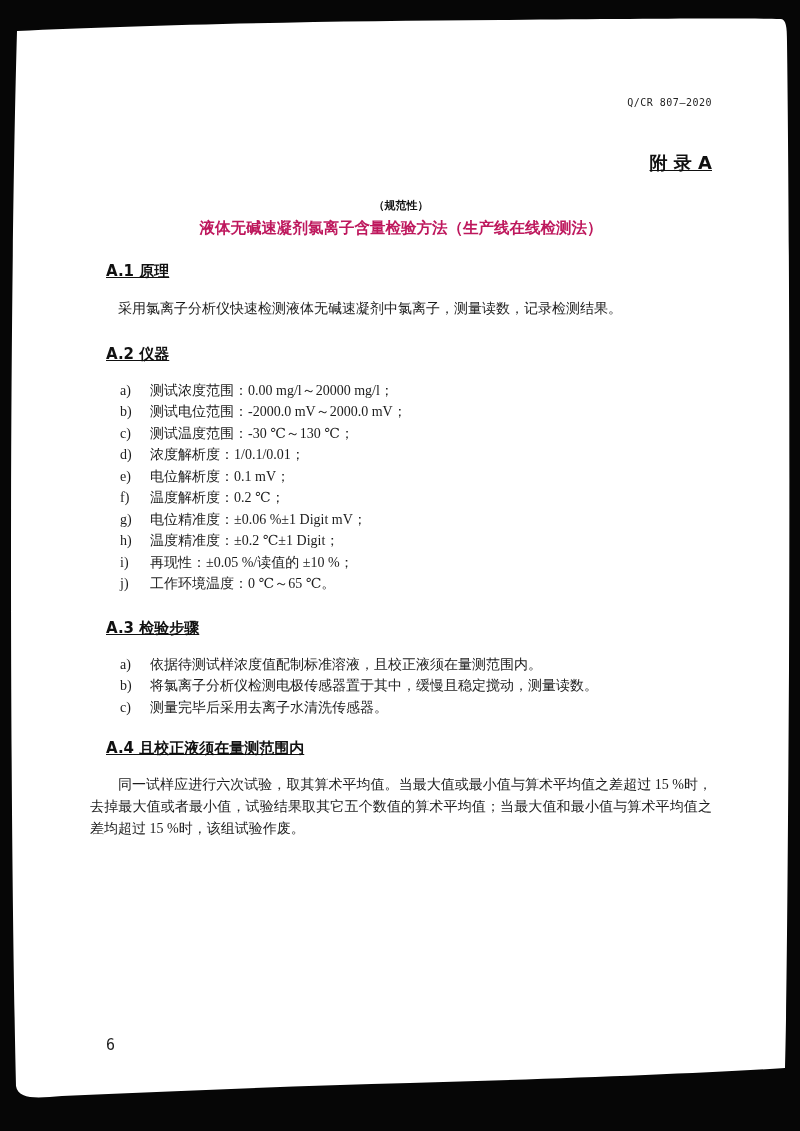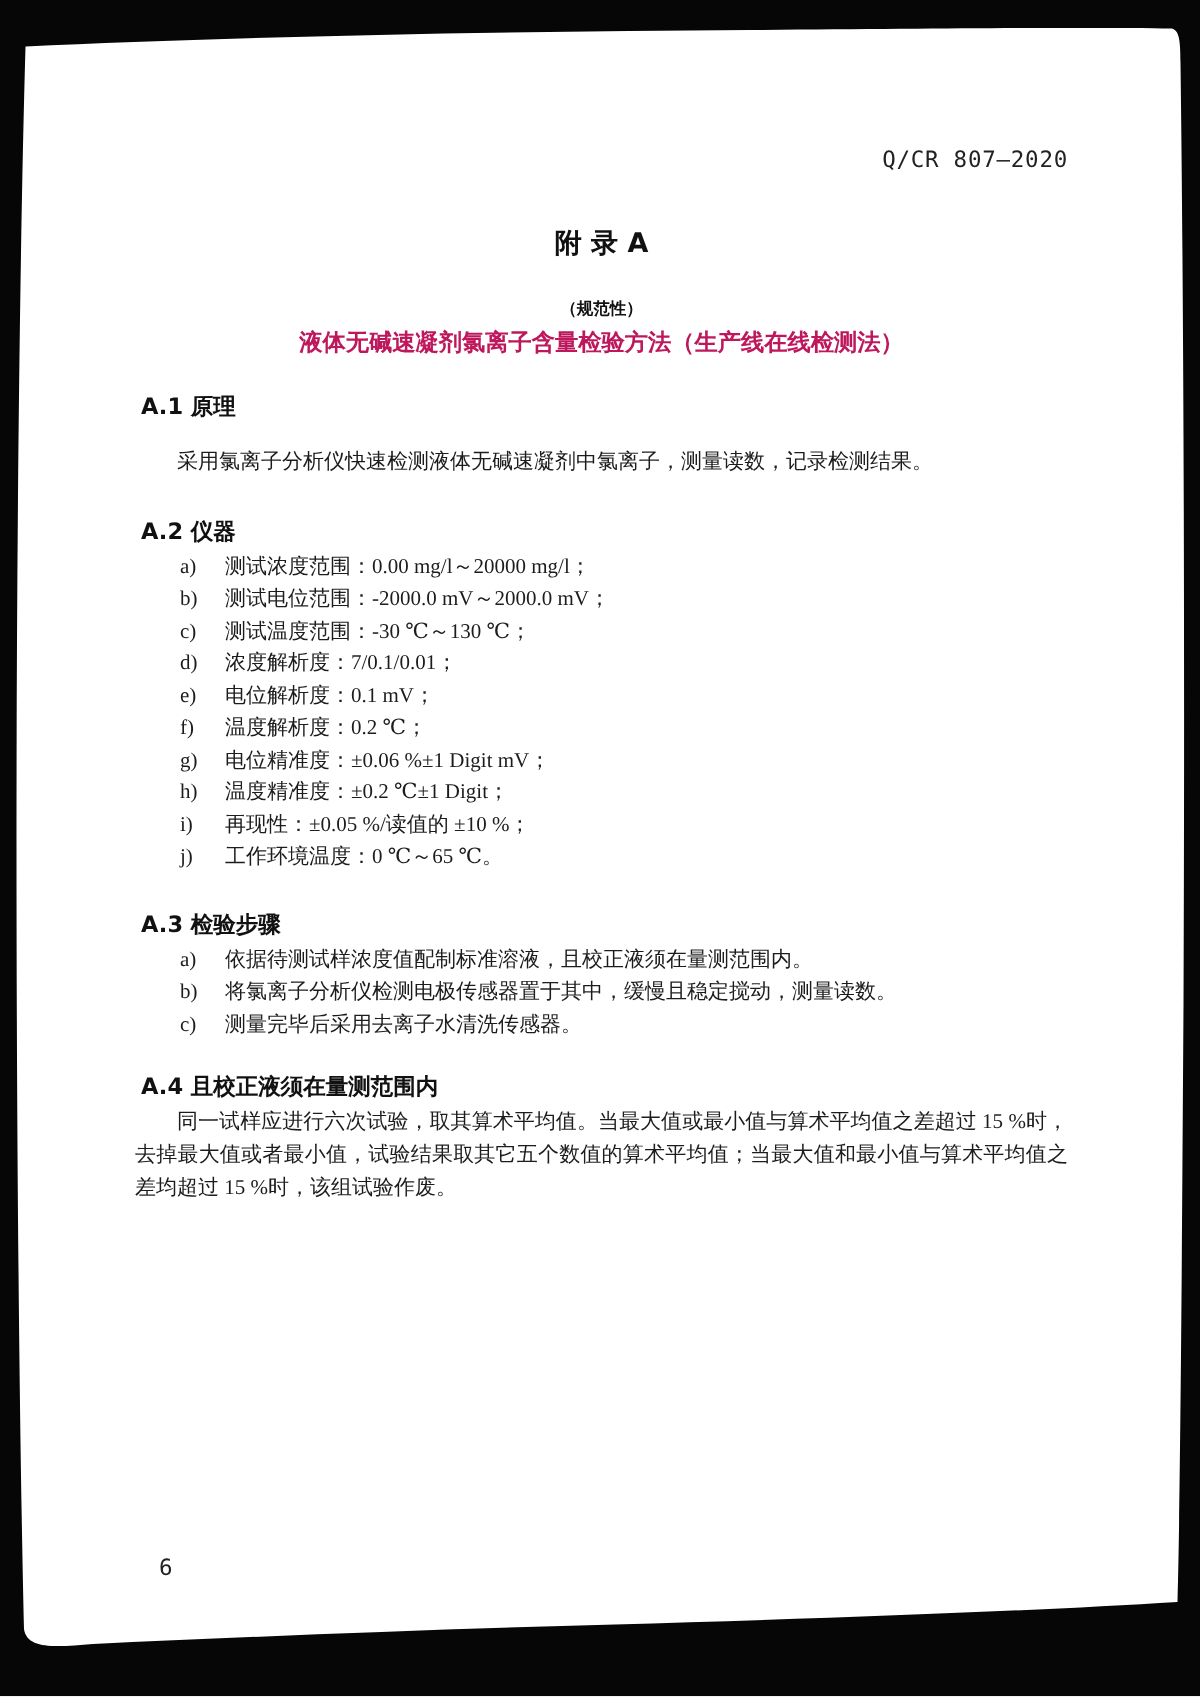--- a/index.html
+++ b/index.html
@@ -9,45 +9,45 @@
     background:#ffffff;
     color:#1c1c1c;
     overflow:hidden;
     font-family:"Liberation Serif","DejaVu Serif",serif;
   }
   .scan-edge{position:absolute;top:0;left:0;width:800px;height:1131px;pointer-events:none;z-index:6;}
   .hdr{
     position:absolute;top:97px;left:90px;width:622px;
     text-align:right;
     font-family:"DejaVu Sans Mono","Liberation Mono",monospace;
-    font-size:15px;letter-spacing:.5px;color:#222;
+    font-size:10px;letter-spacing:.5px;color:#222;
   }
   .content{
     position:absolute;top:146px;left:90px;width:622px;
     font-size:14px;line-height:21.5px;
   }
   .apx-title{
-    margin:5px 0 0 0;text-align:center;
+    margin:5px 0 0 0;text-align:right;
     font-family:"DejaVu Sans","Liberation Sans",sans-serif;
-    font-weight:700;font-size:18px;line-height:23px;color:#111;
+    font-weight:700;font-size:18px;line-height:23px;color:#111;text-decoration:underline;
   }
   .apx-normative{
     margin-top:21px;text-align:center;
     font-family:"DejaVu Sans","Liberation Sans",sans-serif;
     font-weight:700;font-size:11px;line-height:22px;color:#111;
   }
   .apx-subtitle{
     text-align:center;
     font-family:"DejaVu Sans","Liberation Sans",sans-serif;
     font-weight:700;font-size:15.5px;line-height:23px;color:#be185d;
   }
   .sec-h{
-    margin:4px;
+    margin:16px;
     font-family:"DejaVu Sans","Liberation Sans",sans-serif;
-    font-weight:700;font-size:15px;line-height:20px;color:#111;
+    font-weight:700;font-size:15px;line-height:20px;color:#111;text-decoration:underline;
   }
   .h-a1{margin-top:21px;}
   .h-a2{margin-top:24px;}
   .h-a3{margin-top:23px;}
   .h-a4{margin-top:20px;}
   .para{margin:17px 0 0 0;text-indent:2em;text-align:justify;}
   .para-a4{margin-top:0;line-height:22px;}
   .intro{margin:19px 0 0 0;text-indent:2em;}
   .list{margin:0;padding:0 0 0 30px;list-style:none;}
   .li{display:flex;line-height:21.5px;}
@@ -103,21 +103,21 @@
       <div class="li">
           <span class="marker">b)</span>
           <span class="itext">测试电位范围：-2000.0 mV～2000.0 mV；</span>
         </div>
       <div class="li">
           <span class="marker">c)</span>
           <span class="itext">测试温度范围：-30 ℃～130 ℃；</span>
         </div>
       <div class="li">
           <span class="marker">d)</span>
-          <span class="itext">浓度解析度：7/0.1/0.01；</span>
+          <span class="itext">浓度解析度：1/0.1/0.01；</span>
         </div>
       <div class="li">
           <span class="marker">e)</span>
           <span class="itext">电位解析度：0.1 mV；</span>
         </div>
       <div class="li">
           <span class="marker">f)</span>
           <span class="itext">温度解析度：0.2 ℃；</span>
         </div>
       <div class="li">

